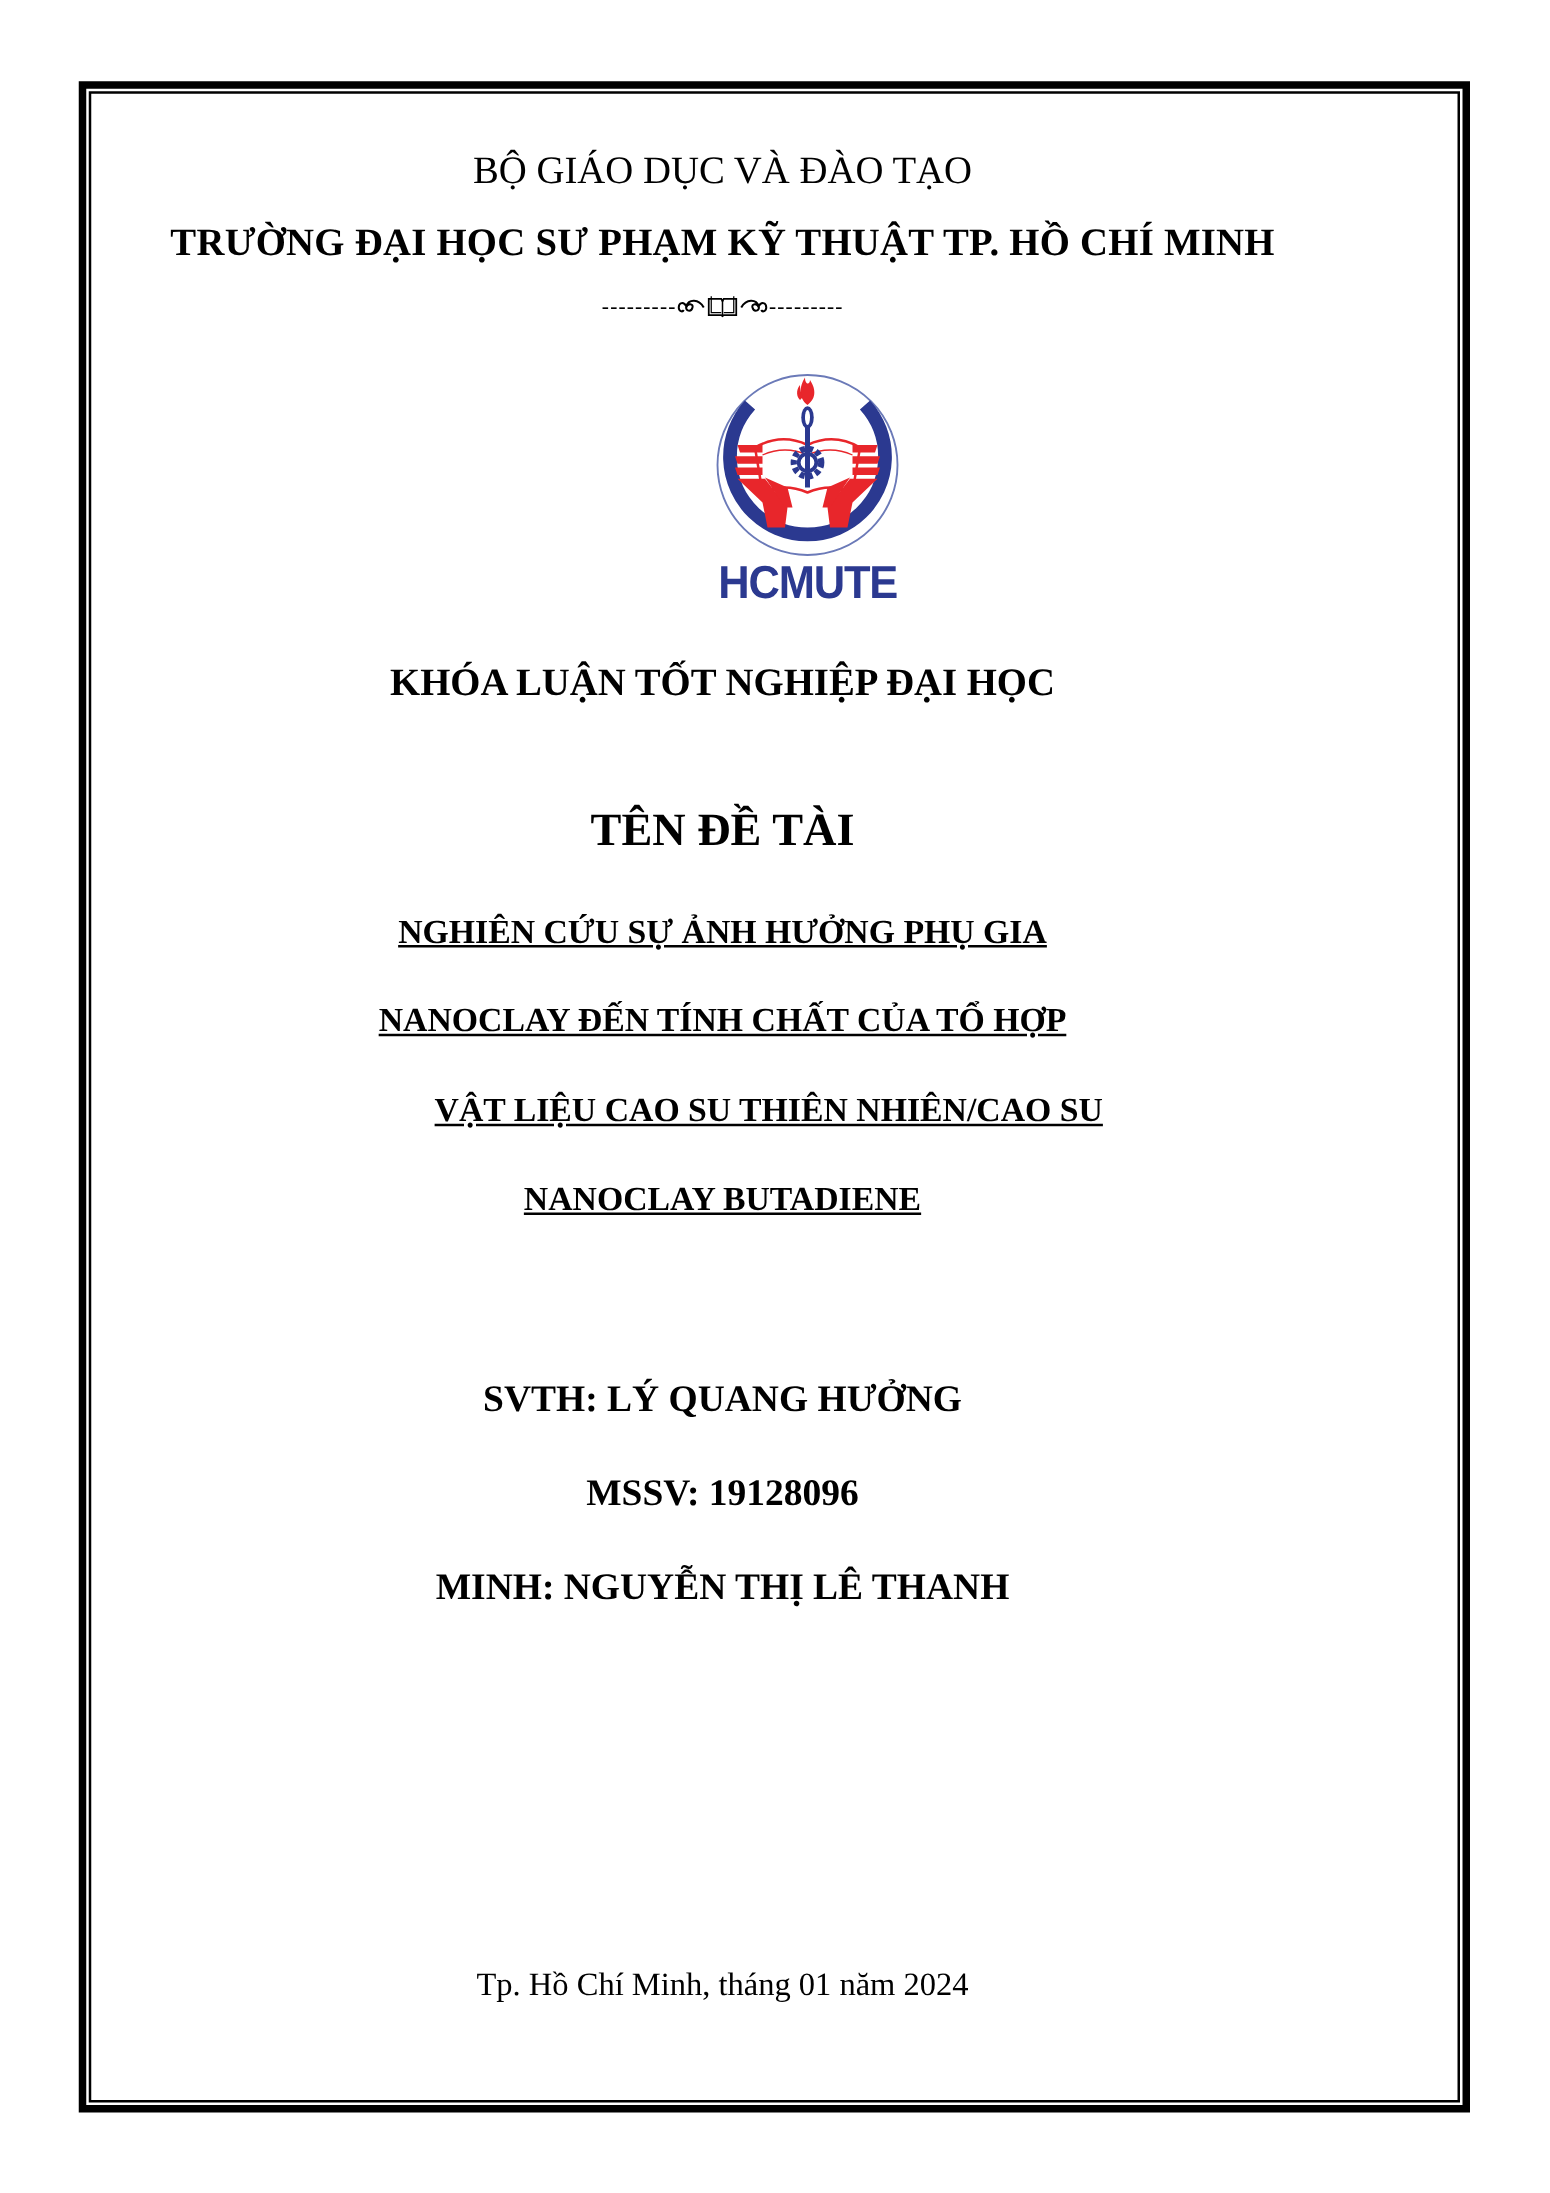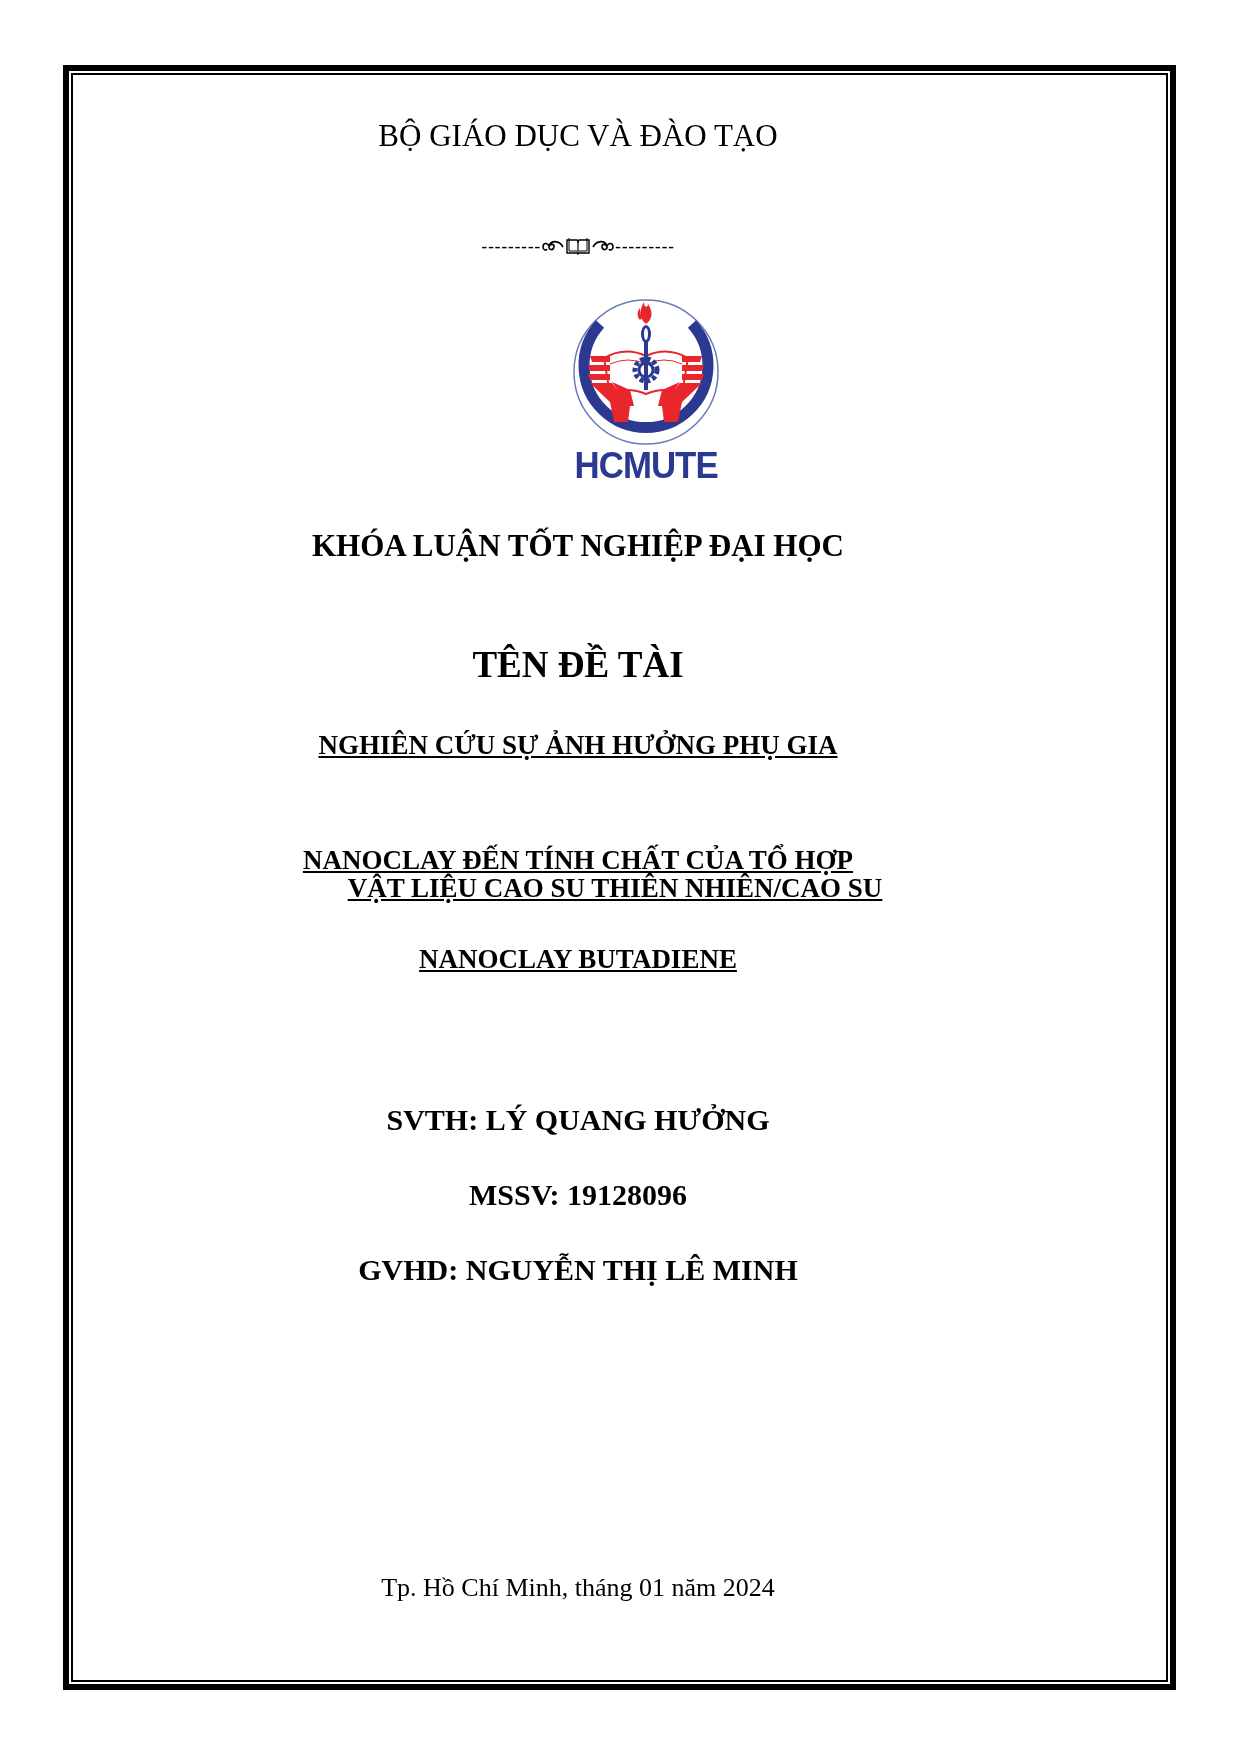--- a/index.html
+++ b/index.html
@@ -88,21 +88,21 @@
       top: 643px;
       font-size: 37px;
       font-weight: bold;
     }
     .title-line {
       font-size: 27px;
       font-weight: bold;
       text-decoration: underline;
     }
     .title-0 { top: 730px; }
-    .title-1 { top: 801px; margin-top: 44px; }
+    .title-1 { top: 801px; }
     .title-2 { top: 873px; margin-left: 37px; }
     .title-3 { top: 944px; }
     .info {
       font-size: 30px;
       font-weight: bold;
     }
     .info-0 { top: 1103px; }
     .info-1 { top: 1178px; }
     .info-2 { top: 1253px; }
     .footer {
@@ -113,20 +113,21 @@
   </style>
 </head>
 <body>
 
 <div class="page">
 
   <div class="border-outer"></div>
   <div class="border-inner"></div>
 
   <div class="line ministry">BỘ GIÁO DỤC VÀ ĐÀO TẠO</div>
+  <div class="line university">TRƯỜNG ĐẠI HỌC SƯ PHẠM KỸ THUẬT TP. HỒ CHÍ MINH</div>
 
   <div class="line divider">
     <span>---------</span><span><svg width="24" height="16" viewBox="0 0 24 16" style="vertical-align:-2px">
           <path d="M22 9 C18 2, 10 2, 8 8 C7 12, 12 13, 13 9 C14 6, 9 5, 8 9 M8 8 C6 4, 2 5, 2 9 C2 12, 5 13, 6 11" fill="none" stroke="#000" stroke-width="1.6"></path>
         </svg></span><span><svg width="26" height="18" viewBox="0 0 26 18" style="vertical-align:-3px">
           <path d="M2 3 L12 3 L13 5 L14 3 L24 3 L24 16 L14 16 L13 17 L12 16 L2 16 Z" fill="none" stroke="#000" stroke-width="1.4"></path>
           <line x1="13" y1="5" x2="13" y2="17" stroke="#000" stroke-width="1.2"></line>
           <path d="M4 1 L4 14 L12 14 M22 1 L22 14 L14 14" fill="none" stroke="#000" stroke-width="1"></path>
         </svg></span><span><svg width="24" height="16" viewBox="0 0 24 16" style="vertical-align:-2px">
           <path d="M2 9 C6 2, 14 2, 16 8 C17 12, 12 13, 11 9 C10 6, 15 5, 16 9 M16 8 C18 4, 22 5, 22 9 C22 12, 19 13, 18 11" fill="none" stroke="#000" stroke-width="1.6"></path>
@@ -166,16 +167,16 @@
 
   <div class="line topic-heading">TÊN ĐỀ TÀI</div>
 
   <div class="line title-line title-0">NGHIÊN CỨU SỰ ẢNH HƯỞNG PHỤ GIA</div>
   <div class="line title-line title-1">NANOCLAY ĐẾN TÍNH CHẤT CỦA TỔ HỢP</div>
   <div class="line title-line title-2">VẬT LIỆU CAO SU THIÊN NHIÊN/CAO SU</div>
   <div class="line title-line title-3">NANOCLAY BUTADIENE</div>
 
   <div class="line info info-0">SVTH: LÝ QUANG HƯỞNG</div>
   <div class="line info info-1">MSSV: 19128096</div>
-  <div class="line info info-2">GVHD: NGUYỄN THỊ LÊ MINH</div>
+  <div class="line info info-2">MINH: NGUYỄN THỊ LÊ THANH</div>
 
   <div class="line footer">Tp. Hồ Chí Minh, tháng 01 năm 2024</div>
 </div>
 
 </body></html>

